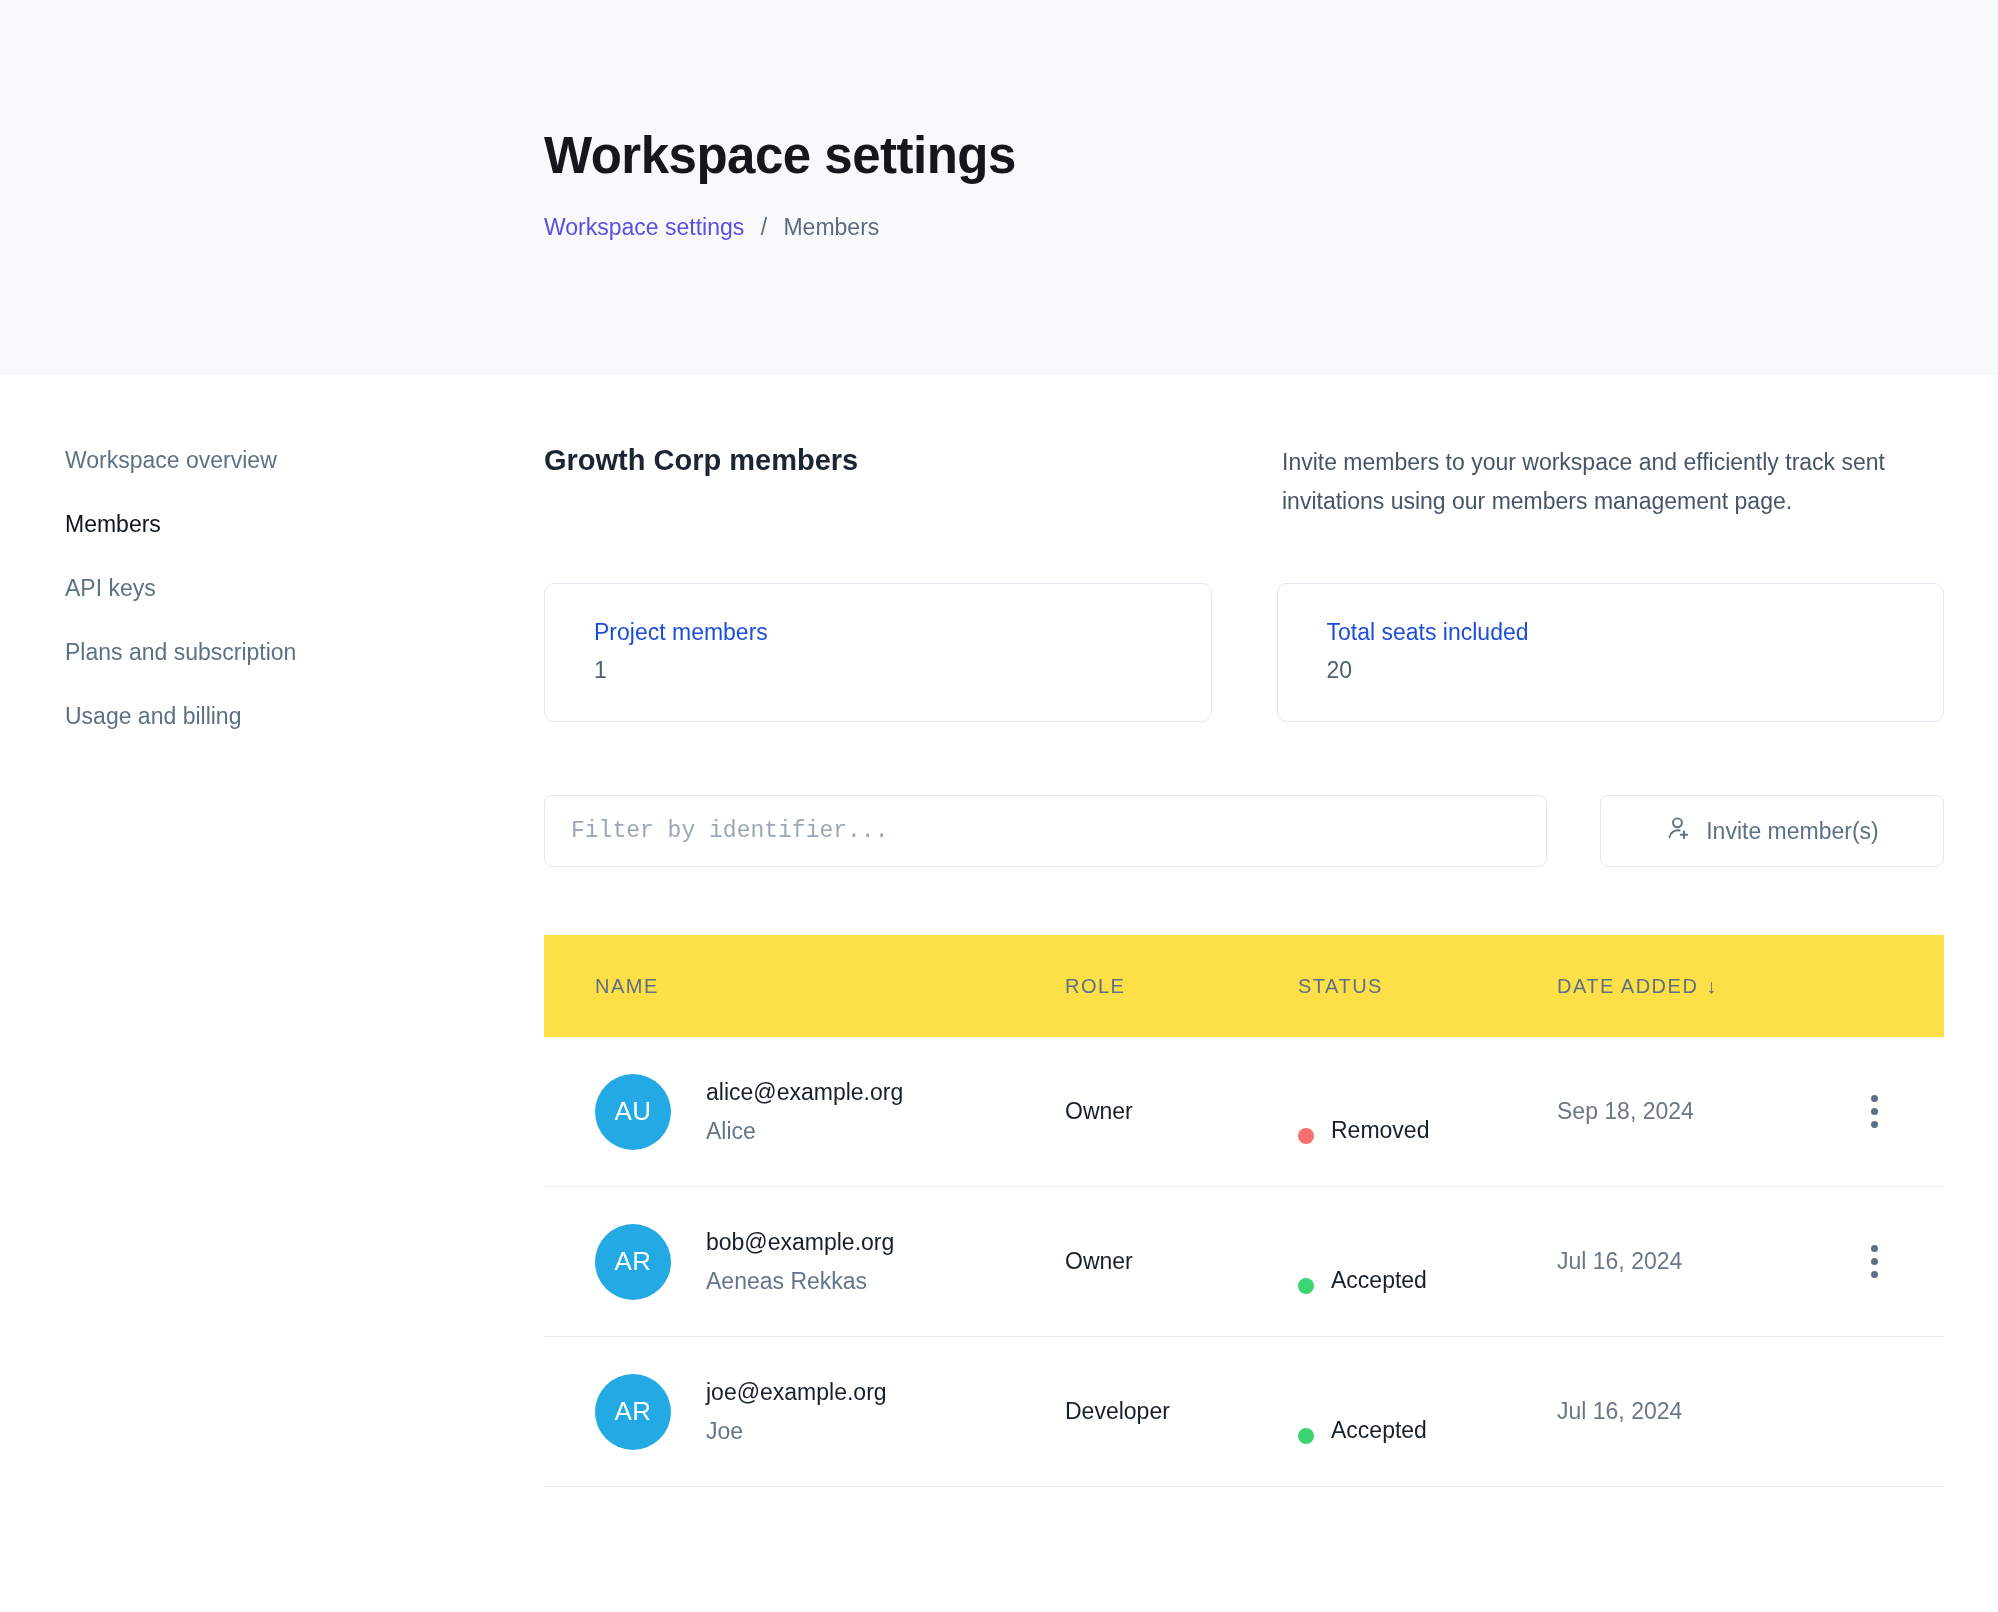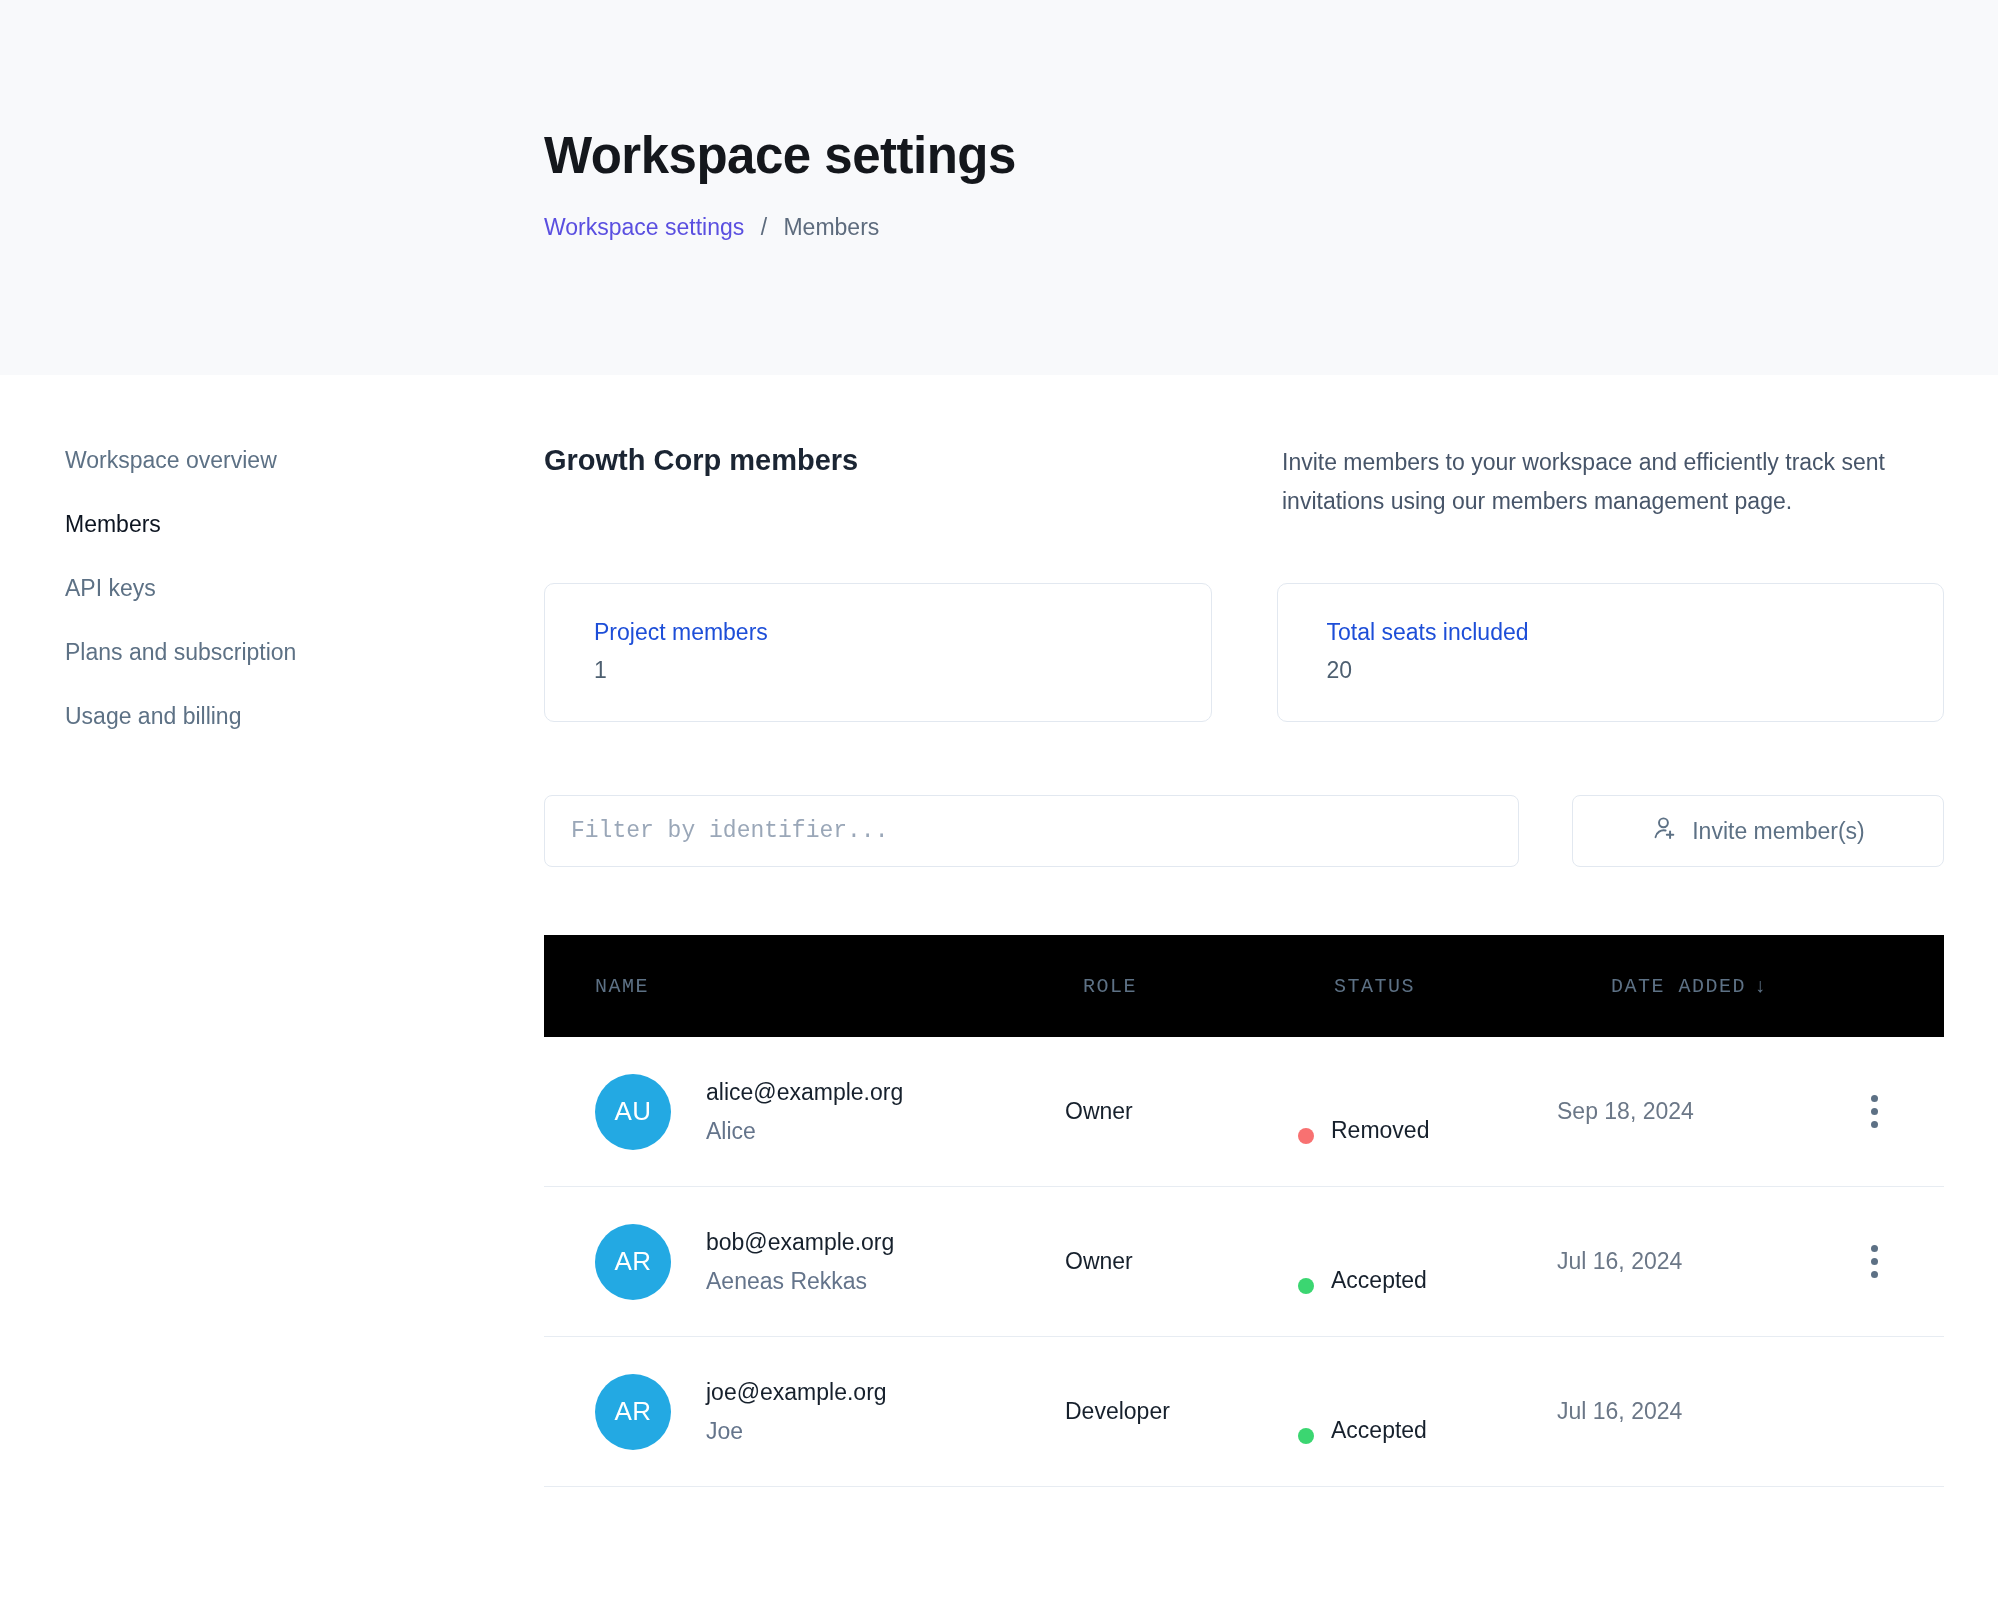--- a/index.html
+++ b/index.html
@@ -29,32 +29,32 @@
 
   .stats-row { display:flex; gap:65px; margin-top:62px; }
   .stat-card { flex:1; height:139px; background:#fff; border:1px solid #e2e8f0; border-radius:10px; padding:35px 49px; }
   .stat-label { font-size:23px; color:#1d4ed8; }
   .stat-value { font-size:23px; color:#4d5f70; margin-top:11px; }
 
   .filter-row { display:flex; margin-top:73px; }
   .filter-input { flex:1; height:72px; border:1px solid #e2e8f0; border-radius:8px; background:#fff;
     font-family:Liberation Mono, monospace; font-size:23px; color:#16202c; padding:8px 26px; outline:none; }
   .filter-input::placeholder { color:#9aa7b8; }
-  .invite-btn { width:372px; height:72px; margin-left:53px; background:#fff; border:1px solid #e2e8f0;
+  .invite-btn { width:344px; height:72px; margin-left:53px; background:#fff; border:1px solid #e2e8f0;
     border-radius:8px; display:flex; align-items:center; justify-content:center; gap:15px;
     font-family:"Liberation Sans", sans-serif; font-size:23px; color:#5d7185; cursor:pointer; }
   .invite-btn svg { flex:none; }
 
   
   .members-table { margin-top:68px; }
   .t-grid { display:grid; grid-template-columns:470px 233px 259px 1fr 60px; align-items:center;
     padding-left:51px; padding-right:40px; }
-  .t-head { background:#000000; height:102px;
-    font-family:Liberation Mono, monospace; font-size:20px; letter-spacing:1.5px;
-    color:#5d7185;gap:18px; }
+  .t-head { background:#fde047; height:102px;
+    font-family:Liberation Sans, sans-serif; font-size:20px; letter-spacing:1.5px;
+    color:#5d7185; }
   .t-head .sort-arrow { margin-left:8px; }
   .t-row { height:150px; border-bottom:1px solid #e7ecf2; }
   .name-cell { display:flex; align-items:center; }
   .avatar { width:76px; height:76px; border-radius:50%; flex:none; display:flex; align-items:center;
     justify-content:center; color:#fff; font-size:26px; letter-spacing:0.5px; }
   .id-stack { margin-left:35px; }
   .id-email { font-size:23px; color:#16202c; }
   .id-name { font-size:23px; color:#64748b; margin-top:12px; }
   .role-cell { font-size:23px; color:#16202c; }
   .status-cell { display:flex; align-items:flex-end;margin-top:37px; }

